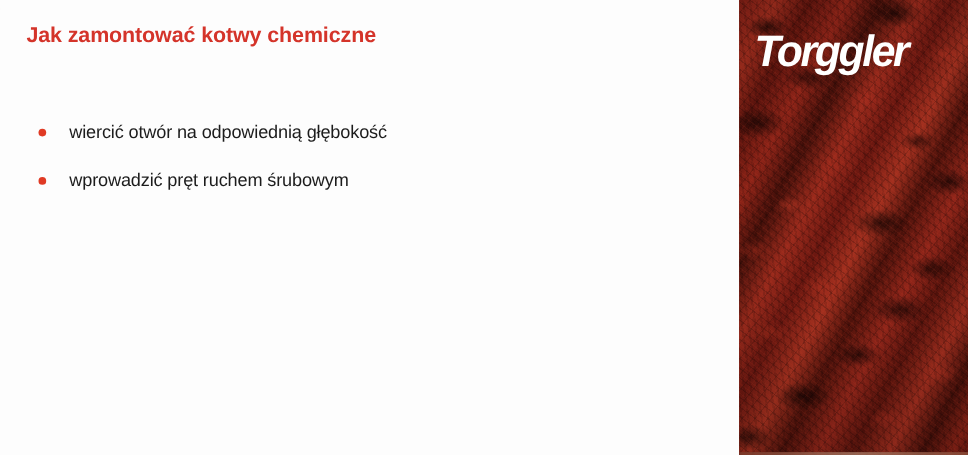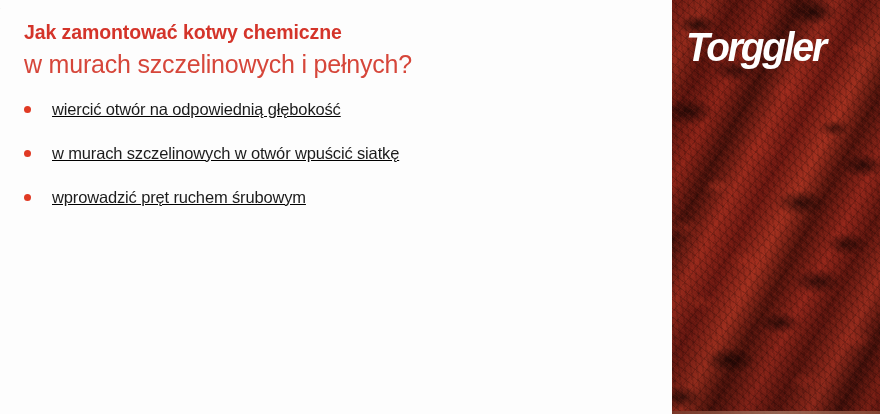--- a/index.html
+++ b/index.html
@@ -69,23 +69,22 @@
     margin-top: 4px;
     white-space: nowrap;
   }
 
   .bullets {
     position: absolute;
     left: 22px;
     top: 98px;
     width: 630px;
     list-style: none;
-    margin: 0;
+    margin: 11px;
     padding: 0;
-    text-decoration: underline;
   }
 
   .bullet-row {
     position: relative;
     padding-left: 30px;
     margin-bottom: 21px;
     color: #1c1c1c;
     font-size: 16.5px;
     line-height: 1.38;
     letter-spacing: -0.15px;
@@ -220,34 +219,29 @@
 <body>
 
 <div class="slide">
 
   <div class="top-hairline"></div>
 
   <div class="content">
 
     <div class="headline">
       <div class="headline-line1">Jak zamontować kotwy chemiczne</div>
-      <div class="headline-line2">w murach szczelinowych i pełnych?</div>
     </div>
 
     <ul class="bullets">
       <li class="bullet-row">
         <span class="bullet-dot"></span>
         <span class="bullet-text">wiercić otwór na odpowiednią głębokość</span>
       </li>
       <li class="bullet-row">
         <span class="bullet-dot"></span>
-        <span class="bullet-text">w murach szczelinowych w otwór wpuścić siatkę</span>
-      </li>
-      <li class="bullet-row">
-        <span class="bullet-dot"></span>
         <span class="bullet-text">wprowadzić pręt ruchem śrubowym</span>
       </li>
     </ul>
 
   </div>
 
   <div class="panel">
     <div class="panel-texture"></div>
     <div class="panel-grain"></div>
     <div class="panel-vignette"></div>

